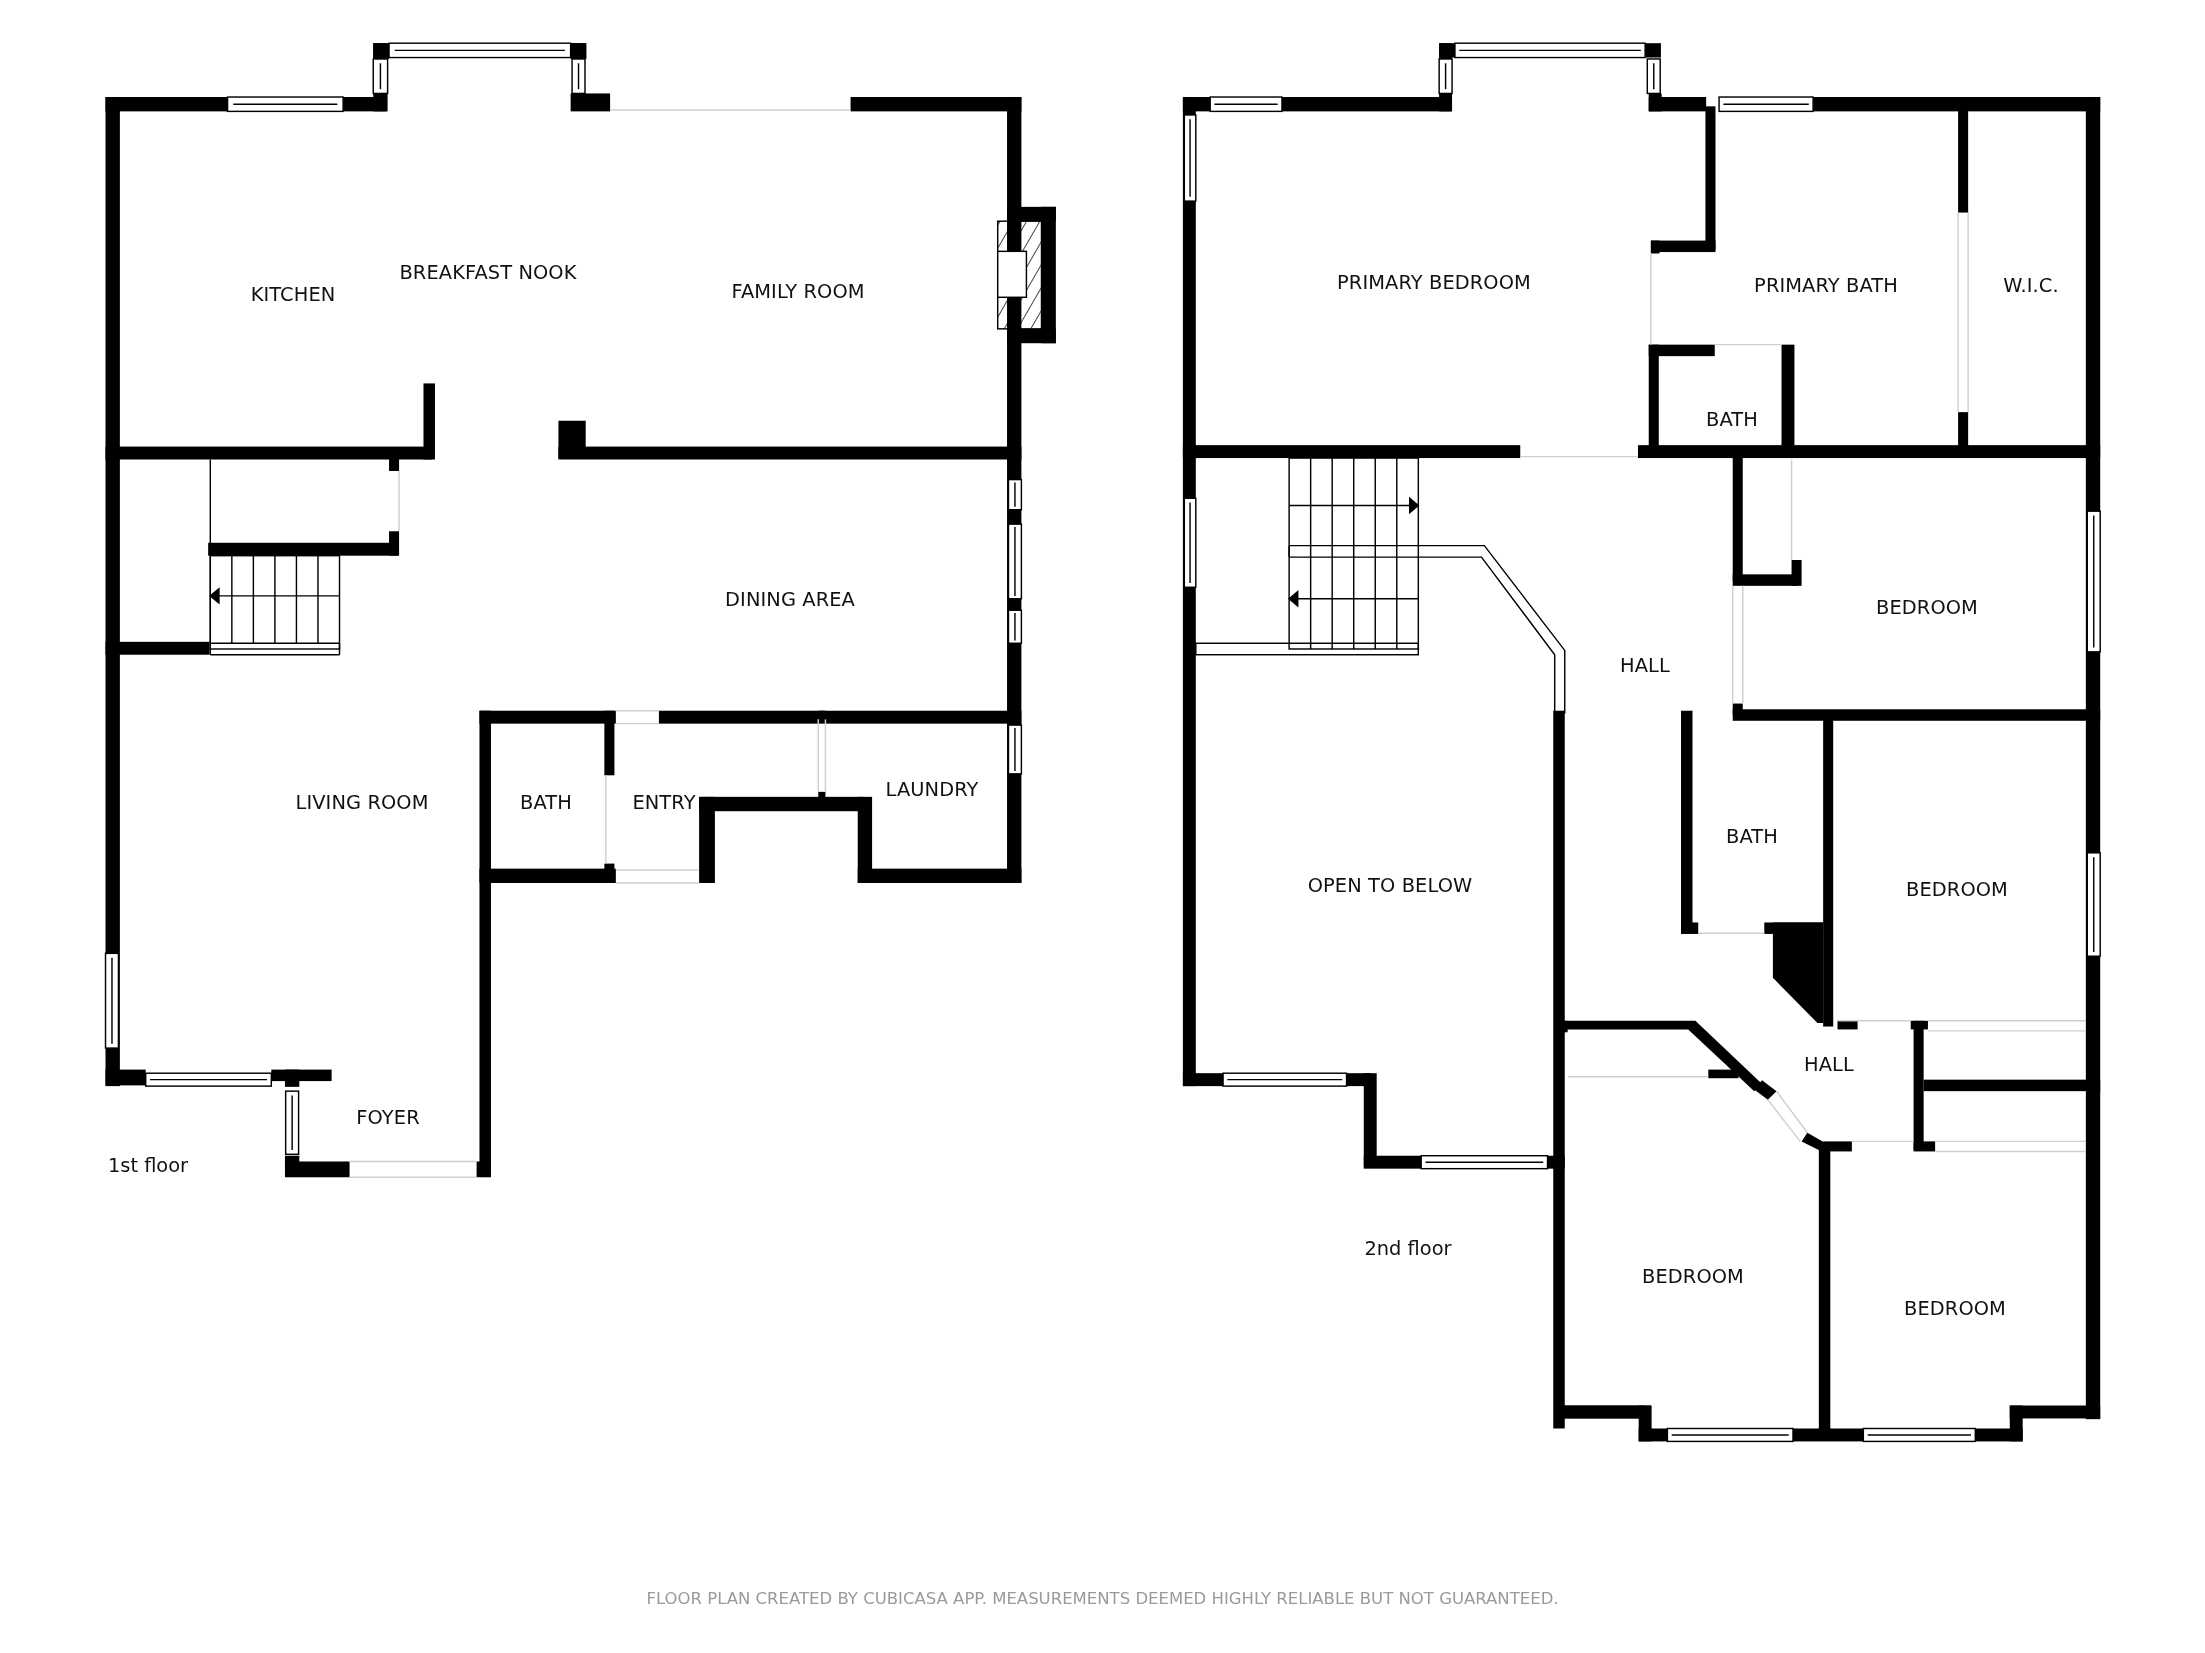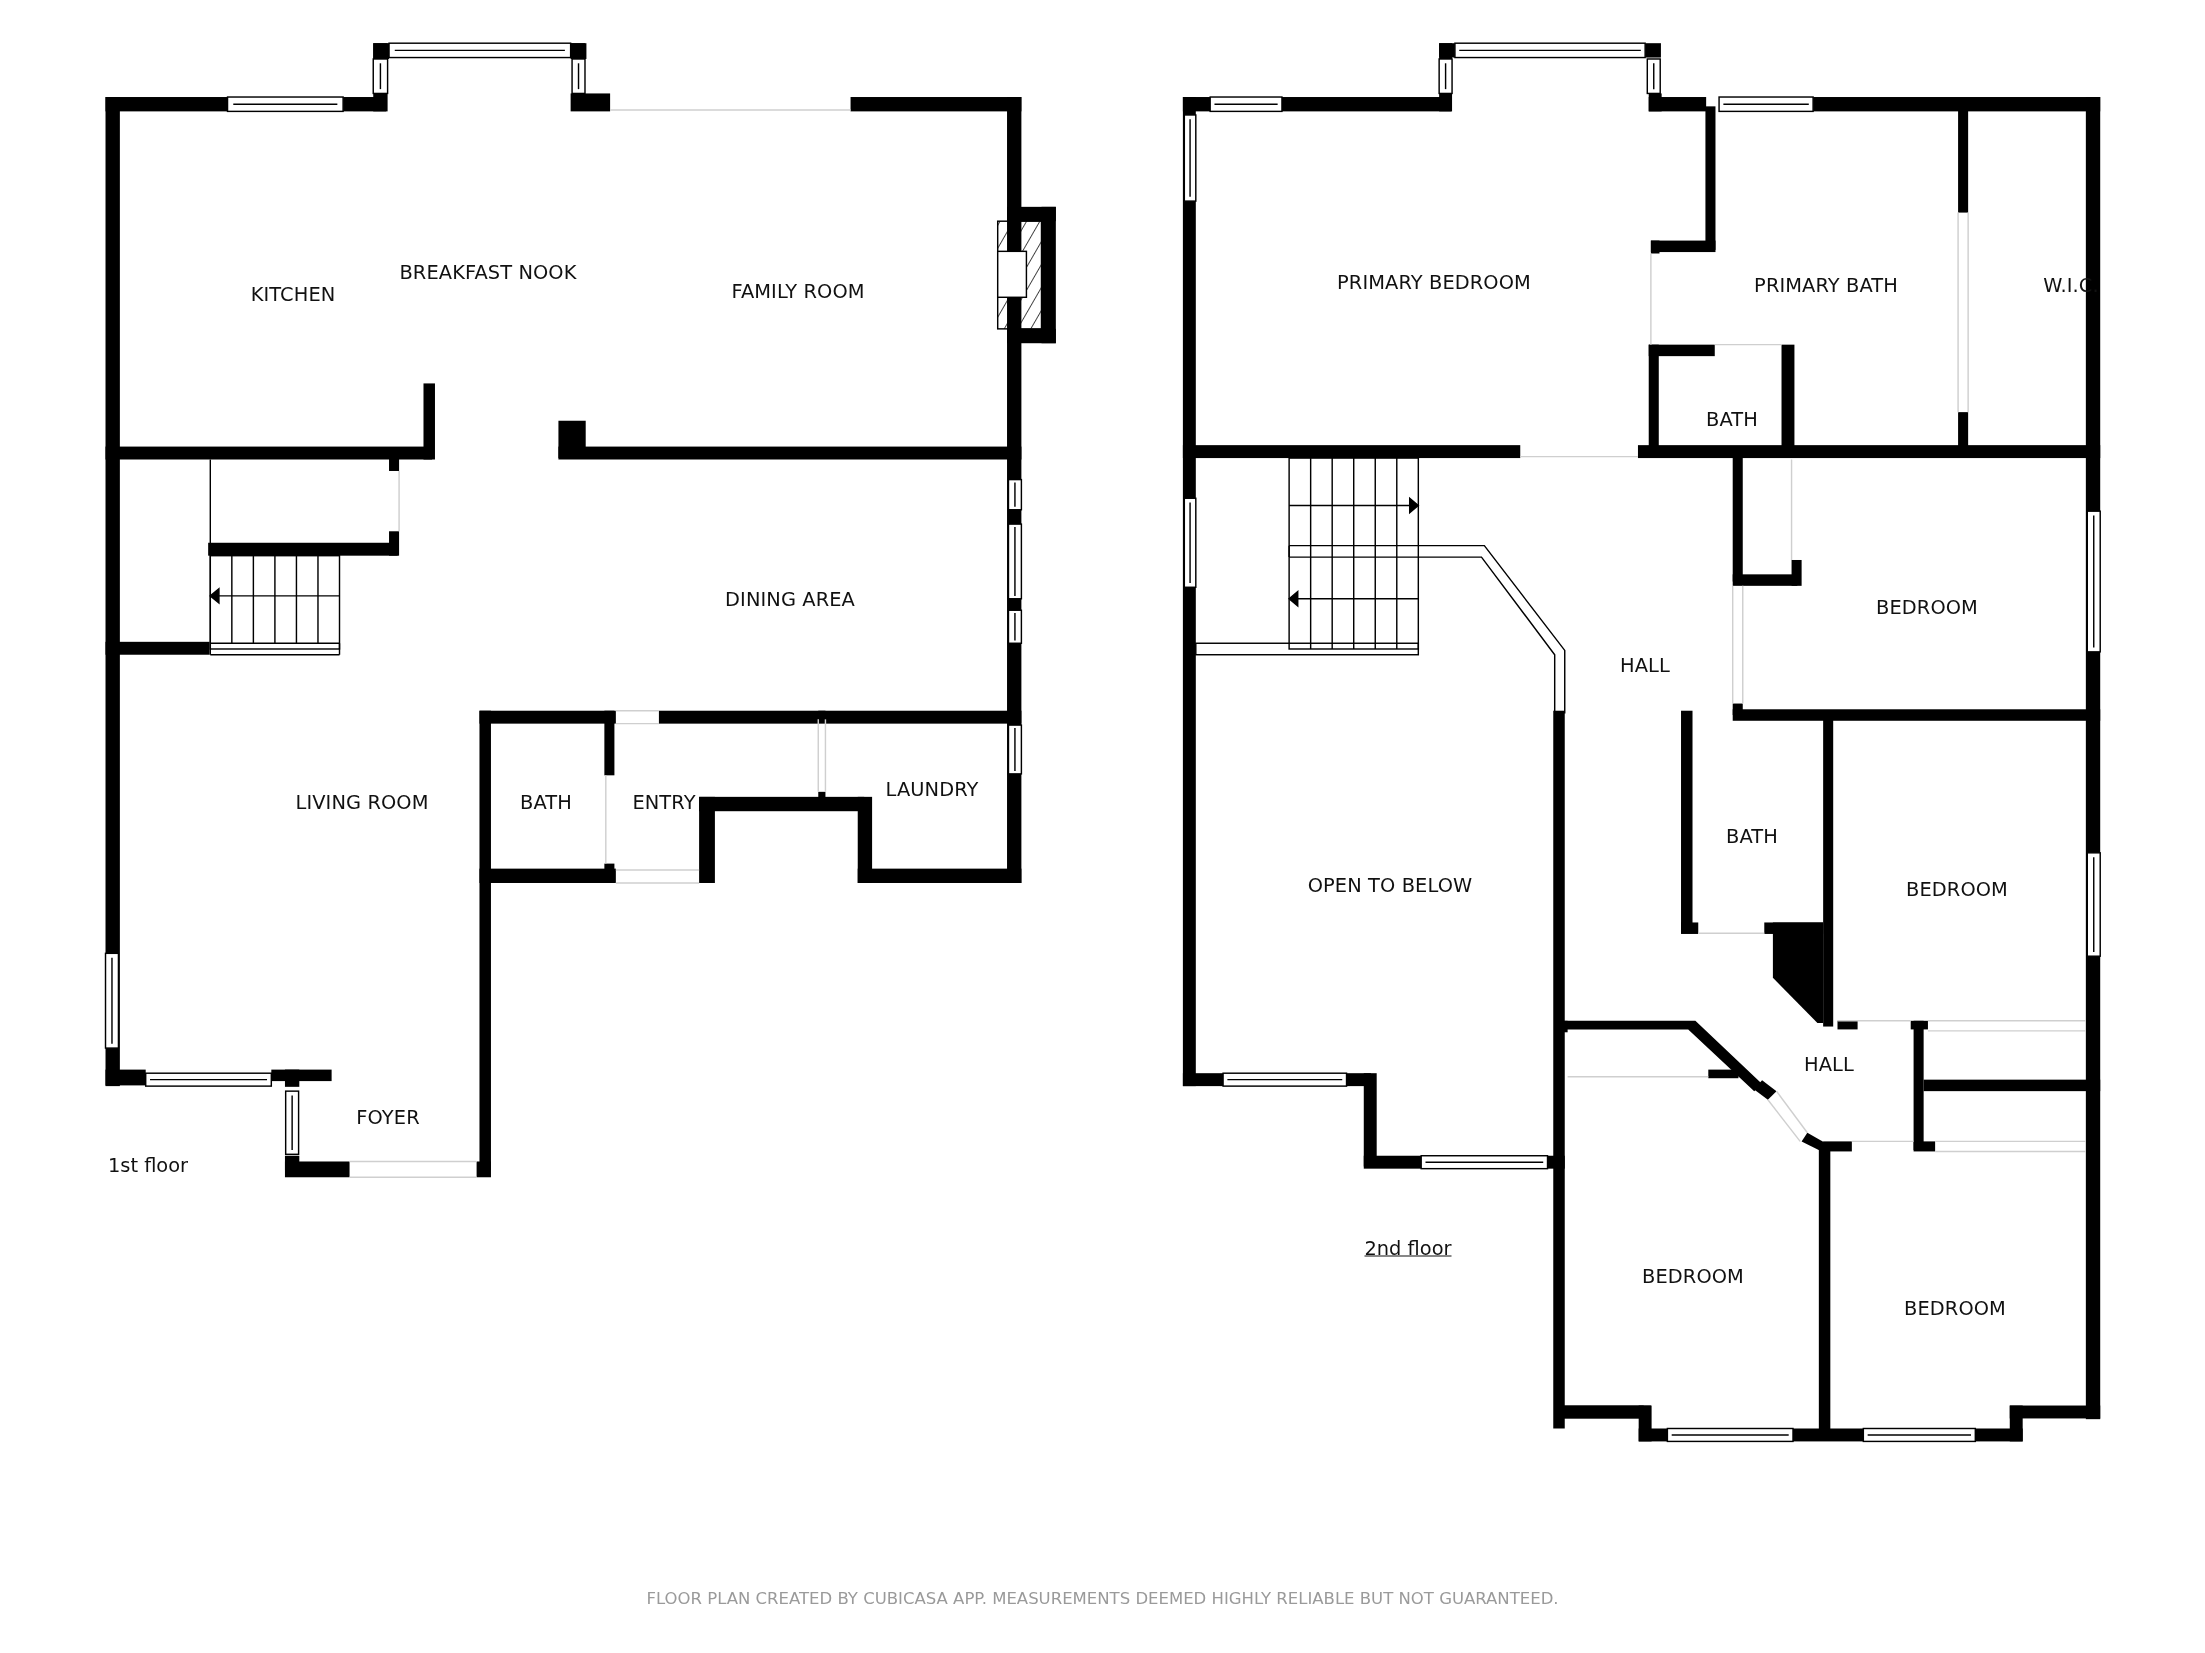--- a/index.html
+++ b/index.html
@@ -278,26 +278,26 @@
 <div class="lbl" style="left:790px;top:599px;">DINING AREA</div>
 <div class="lbl" style="left:322px;top:802px;margin-left:40px;">LIVING ROOM</div>
 <div class="lbl" style="left:546px;top:802px;">BATH</div>
 <div class="lbl" style="left:664px;top:802px;">ENTRY</div>
 <div class="lbl" style="left:932px;top:789px;">LAUNDRY</div>
 <div class="lbl" style="left:388px;top:1117px;">FOYER</div>
 <div class="floor-lbl" style="left:148px;top:1165px;">1st floor</div>
 
 <div class="lbl" style="left:1434px;top:282px;">PRIMARY BEDROOM</div>
 <div class="lbl" style="left:1826px;top:285px;">PRIMARY BATH</div>
-<div class="lbl" style="left:2031px;top:285px;margin-left:40px;">W.I.C.</div>
+<div class="lbl" style="left:2031px;top:285px;">W.I.C.</div>
 <div class="lbl" style="left:1732px;top:419px;">BATH</div>
 <div class="lbl" style="left:1927px;top:607px;">BEDROOM</div>
 <div class="lbl" style="left:1645px;top:665px;">HALL</div>
 <div class="lbl" style="left:1752px;top:836px;">BATH</div>
 <div class="lbl" style="left:1957px;top:889px;">BEDROOM</div>
 <div class="lbl" style="left:1390px;top:885px;">OPEN TO BELOW</div>
 <div class="lbl" style="left:1829px;top:1064px;">HALL</div>
 <div class="lbl" style="left:1693px;top:1276px;">BEDROOM</div>
 <div class="lbl" style="left:1955px;top:1308px;">BEDROOM</div>
-<div class="floor-lbl" style="left:1408px;top:1248px;text-decoration:underline;">2nd floor</div>
+<div class="floor-lbl" style="left:1408px;top:1248px;">2nd floor</div>
 
 <div class="footer">FLOOR PLAN CREATED BY CUBICASA APP. MEASUREMENTS DEEMED HIGHLY RELIABLE BUT NOT GUARANTEED.</div>
 
 
 </body></html>

